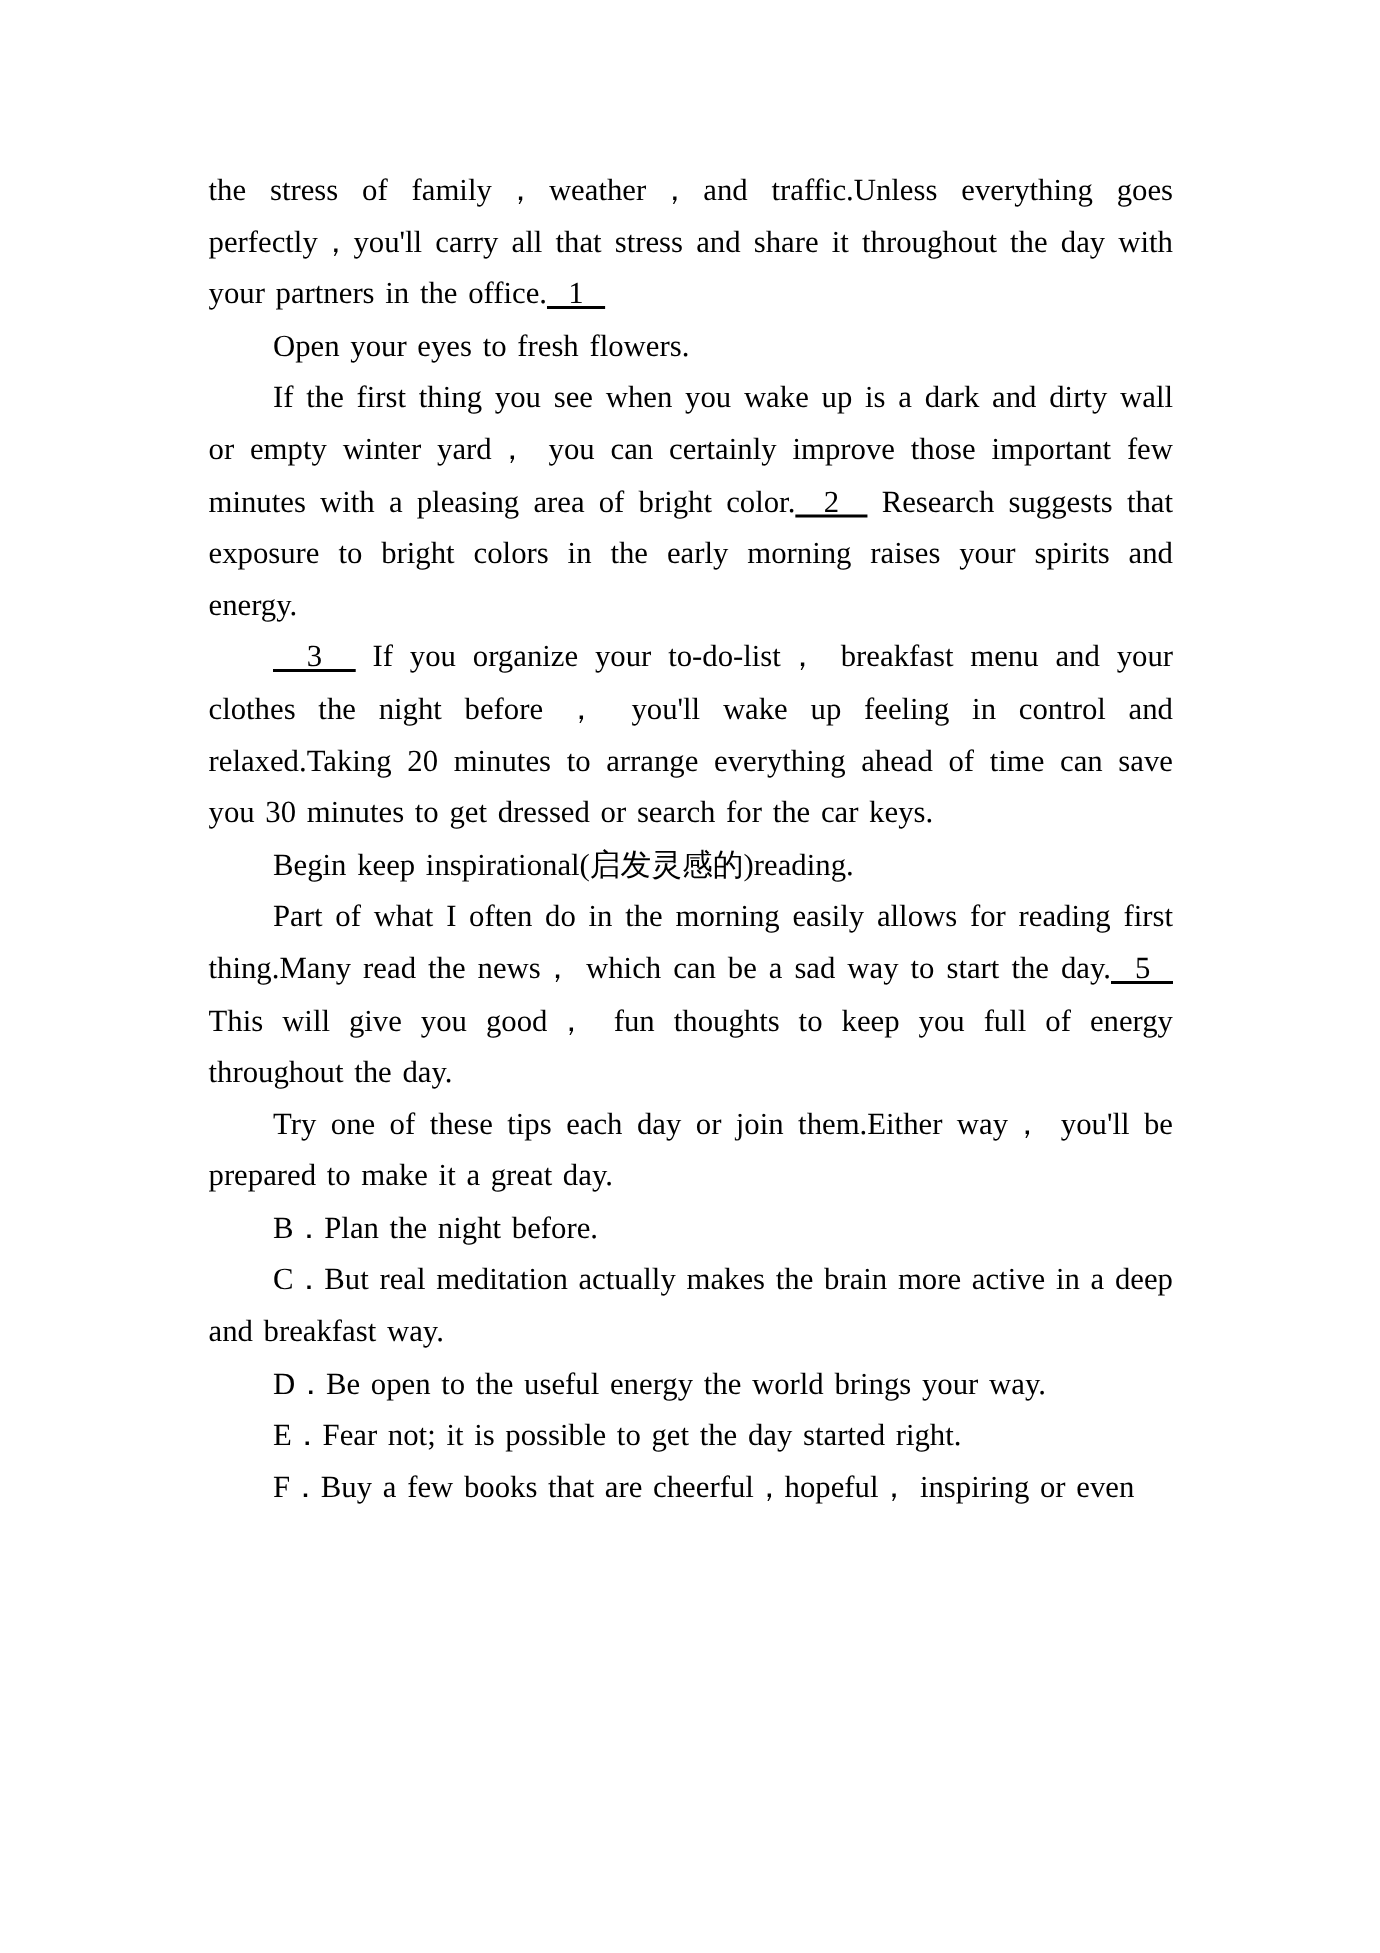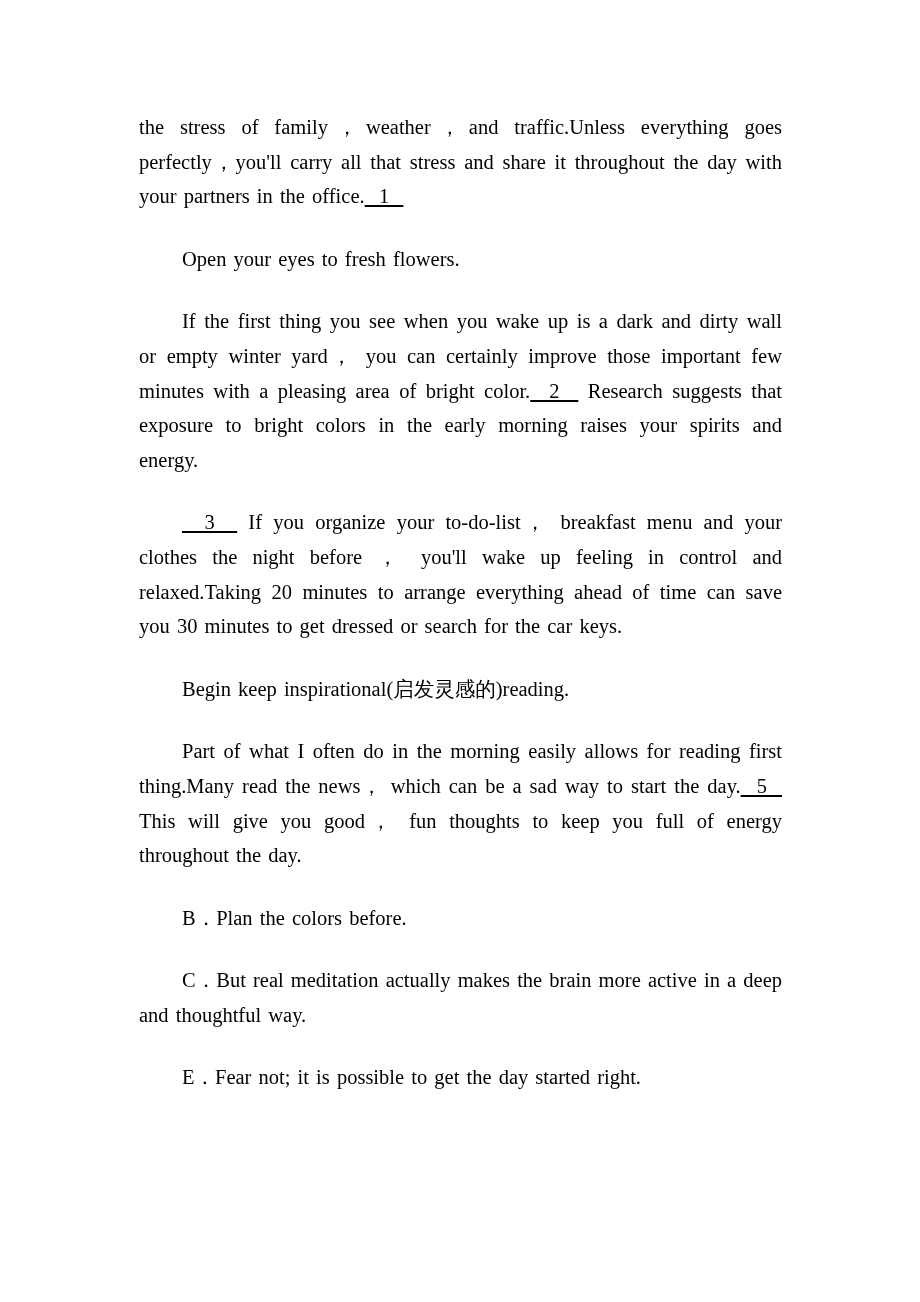--- a/index.html
+++ b/index.html
@@ -32,35 +32,37 @@
     line-height: 34.6px;
     text-align: justify;
     word-spacing: 2px;
   }
   p.para {
     margin: 0;
     padding: 0;
   }
   p.para.indent {
     text-indent: 43px;
-    margin-top: 28px;
   }
   .blank {
     text-decoration: underline;
     white-space: pre;
   }
 </style>
 </head>
 <body>
 
 <div class="page">
   <div class="text-block" id="passage">
       <p class="para">the stress of family，weather，and traffic.Unless everything goes perfectly，you'll carry all that stress and share it throughout the day with your partners in the office.<span class="blank">&nbsp;&nbsp;1&nbsp;&nbsp;</span></p>
       <p class="para indent">Open your eyes to fresh flowers.</p>
       <p class="para indent">If the first thing you see when you wake up is a dark and dirty wall or empty winter yard， you can certainly improve those important few minutes with a pleasing area of bright color.<span class="blank">&nbsp;&nbsp;2&nbsp;&nbsp;</span> Research suggests that exposure to bright colors in the early morning raises your spirits and energy.</p>
       <p class="para indent"><span class="blank">&nbsp;&nbsp;3&nbsp;&nbsp;</span> If you organize your to-do-list， breakfast menu and your clothes the night before ， you'll wake up feeling in control and relaxed.Taking 20 minutes to arrange everything ahead of time can save you 30 minutes to get dressed or search for the car keys.</p>
       <p class="para indent">Begin keep inspirational(启发灵感的)reading.</p>
       <p class="para indent">Part of what I often do in the morning easily allows for reading first thing.Many read the news， which can be a sad way to start the day.<span class="blank">&nbsp;&nbsp;5&nbsp;&nbsp;</span> This will give you good， fun thoughts to keep you full of energy throughout the day.</p>
-      <p class="para indent">B．Plan the colors before.</p>
-      <p class="para indent">C．But real meditation actually makes the brain more active in a deep and thoughtful way.</p>
+      <p class="para indent">Try one of these tips each day or join them.Either way， you'll be prepared to make it a great day.</p>
+      <p class="para indent">B．Plan the night before.</p>
+      <p class="para indent">C．But real meditation actually makes the brain more active in a deep and breakfast way.</p>
+      <p class="para indent">D．Be open to the useful energy the world brings your way.</p>
       <p class="para indent">E．Fear not; it is possible to get the day started right.</p>
+      <p class="para indent">F．Buy a few books that are cheerful，hopeful， inspiring or even</p>
     </div>
 </div>
 
 </body></html>

